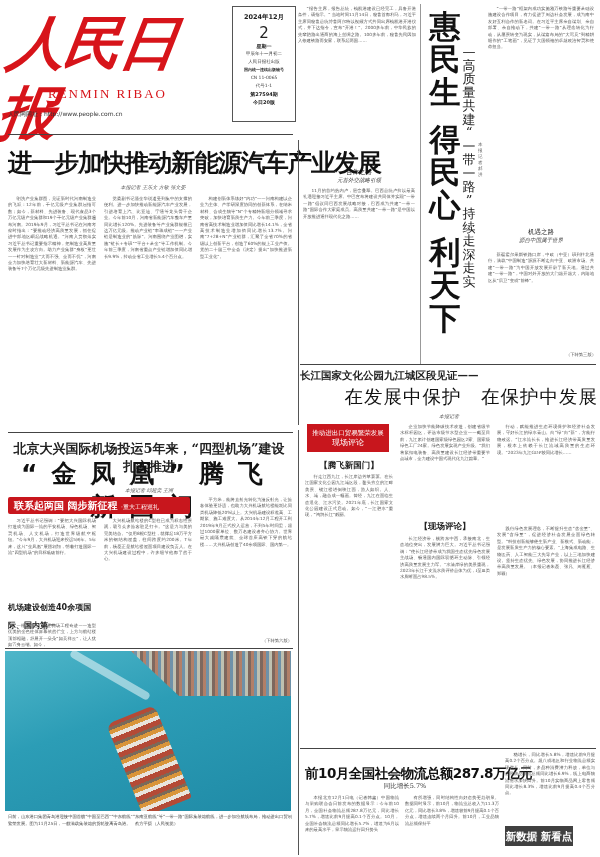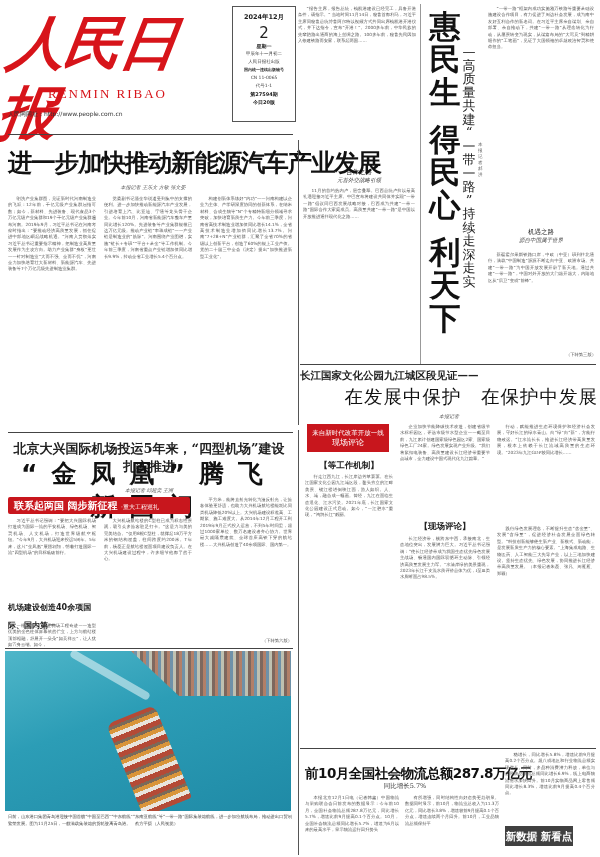--- a/index.html
+++ b/index.html
@@ -210,24 +210,24 @@
   <span>日前，山东港口集团青岛港迎接中国首艘“中国至巴西”“中东航线”“东南亚航线”等“一带一路”国际集装箱航线，进一步加密航线布局，推动进出口贸易繁荣发展。图为11月25日，一艘满载集装箱的货轮驶离青岛港。</span>　<span>俞方平摄（人民视觉）</span>
 </div>
 
 <div class="rule" style="left:300px;top:364px;width:296px;height:1px;"></div>
 <div class="vrule" style="left:298px;top:430px;height:425px;background:#555;"></div>
 <div class="abs jiujiang-kicker">长江国家文化公园九江城区段见证——</div>
 <div class="abs jiujiang-head">在发展中保护　在保护中发展</div>
 <div class="abs byline" style="left:300px;top:413px;width:298px;">本报记者</div>
 
 <div class="abs red-box">
-  <div>来自新时代改革开放一线</div>
+  <div>推动进出口贸易繁荣发展</div>
   <div style="font-size:8px;">现场评论</div>
 </div>
-<div class="abs bracket-head" style="left:305px;top:460px;width:88px;">【等工作机制】</div>
+<div class="abs bracket-head" style="left:305px;top:460px;width:88px;">【腾飞新国门】</div>
 <div class="abs txt" style="left:305px;top:474px;width:88px;height:268px;">
     <p>行走江西九江，长江岸边芳草萋萋。在长江国家文化公园九江城区段，鳌头耸立的江畔美景、锁江楼塔倒映江面，游人如织。人、水、城，融合成一幅画。曾经，九江在面临生态退化、江水污染。2021年底，长江国家文化公园建设正式启动。如今，“一江碧水”重现，“鸿鹄长江”靓丽。</p>
   </div>
 <div class="abs txt" style="left:400px;top:424px;width:90px;height:90px;">
     <p>企业加快节能降碳技术改造，创建省级节水标杆园区，评选市级节水型企业——截至目前，九江累计创建国家级绿色园区2家、国家级绿色工厂24家。绿色发展实现产业升级。“我们将紧扣电装备、高质量建设长江经济带重要节点城市，全力建设中国式现代化九江篇章。”</p>
   </div>
 <div class="abs bracket-head" style="left:400px;top:521px;width:90px;">【现场评论】</div>
 <div class="abs txt" style="left:400px;top:536px;width:90px;height:205px;font-family:'DejaVu Serif',serif;">
     <p>长江经济带，横跨东中西，承接南北，生态地位突出，发展潜力巨大。习近平总书记强调：“使长江经济带成为我国生态优先绿色发展主战场、畅通国内国际双循环主动脉、引领经济高质量发展主力军。”水清岸绿的美景重现，2023年长江干支流水质评价总体为优，Ⅰ至Ⅲ类水质断面占98.5%。</p>
   </div>

